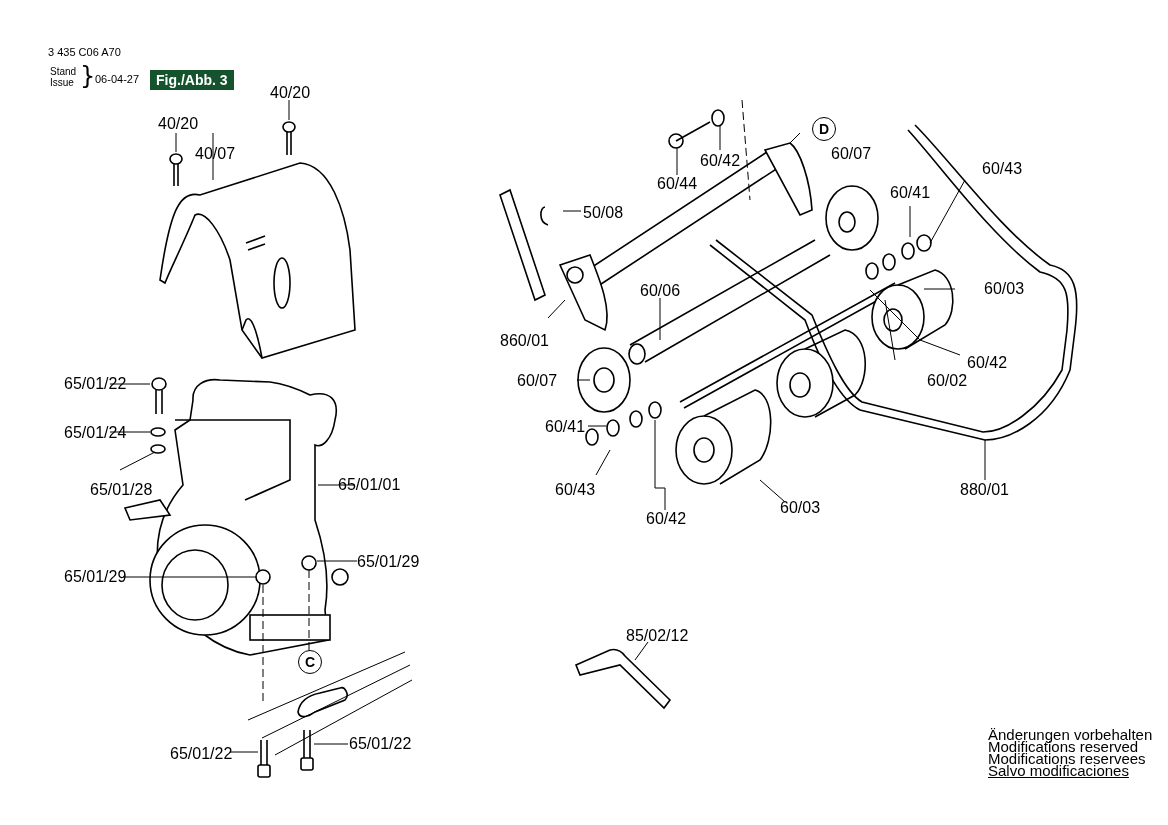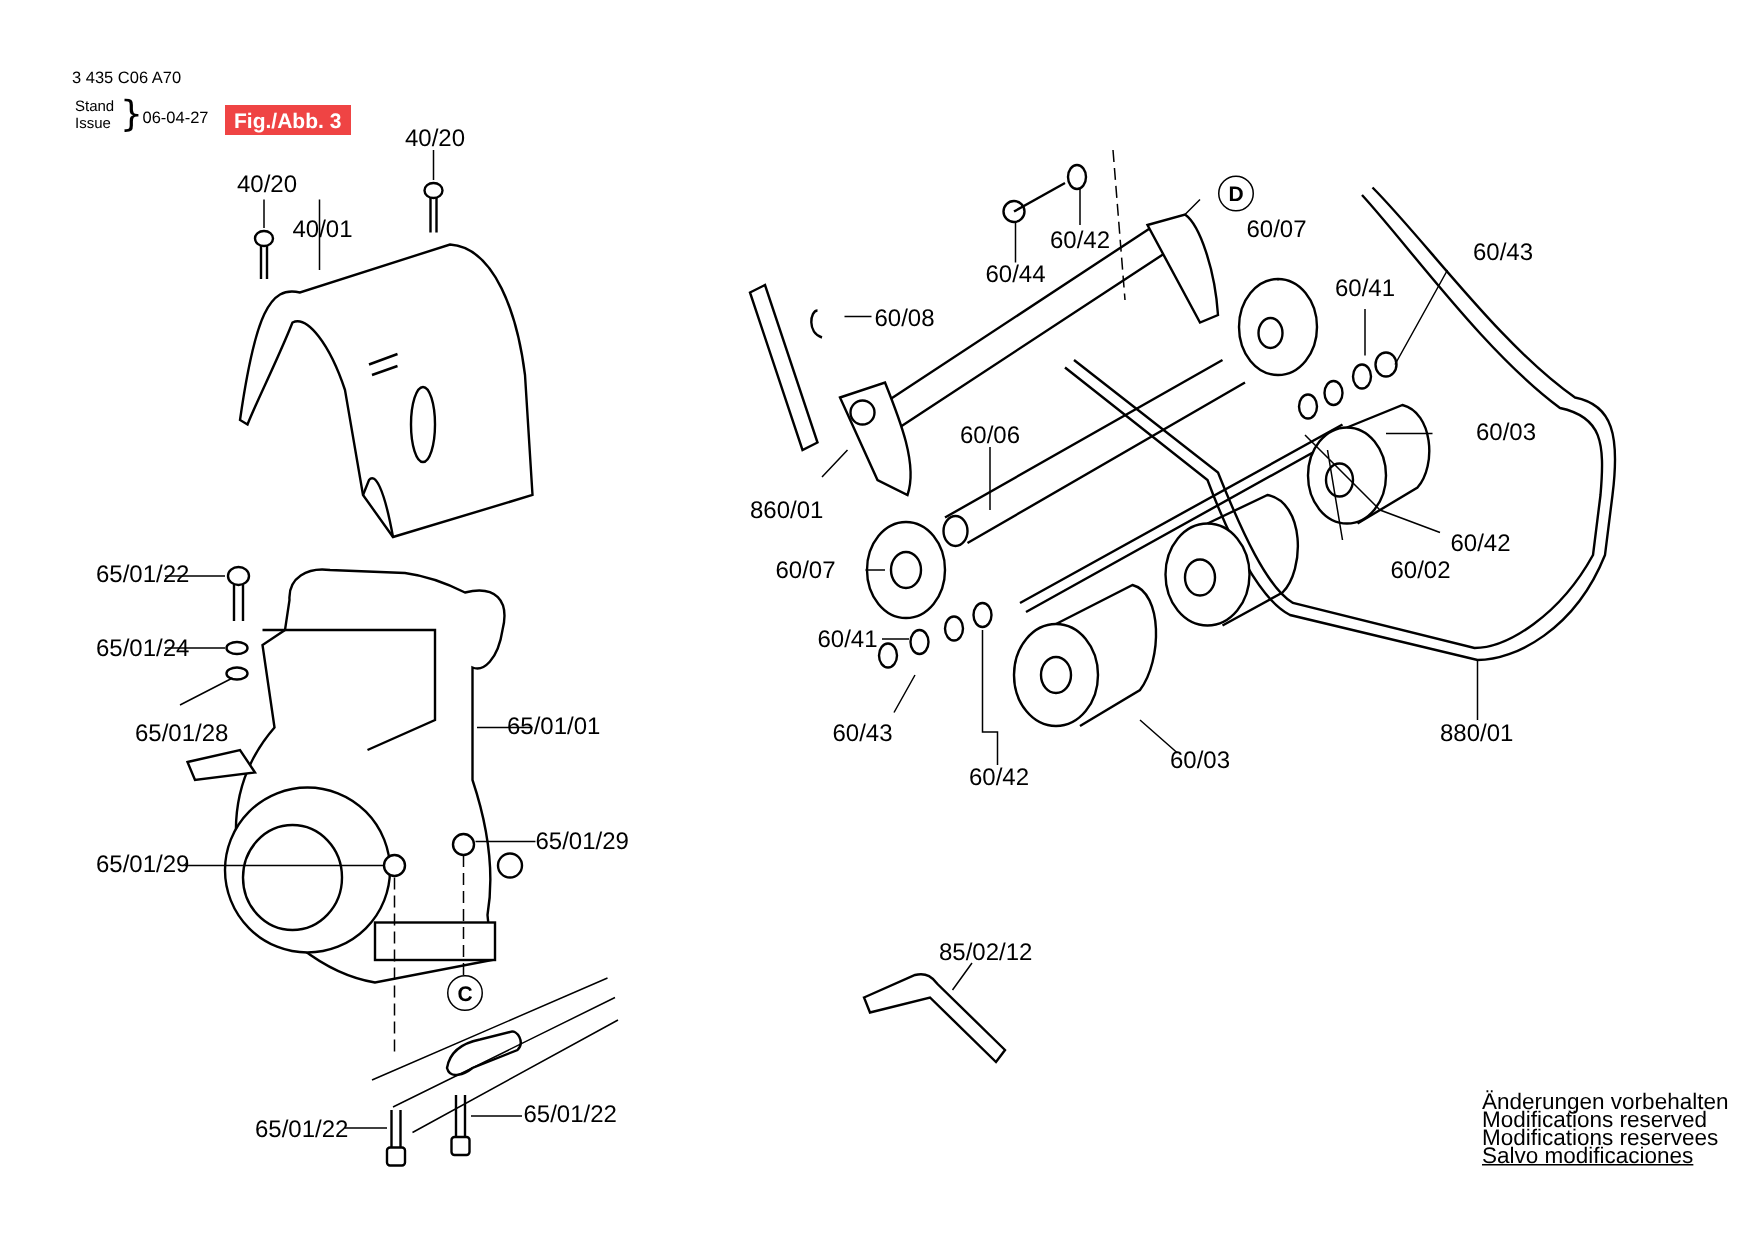--- a/index.html
+++ b/index.html
@@ -1,21 +1,21 @@
 <!DOCTYPE html>
 <html><head>
 <meta charset="utf-8">
 <style>
   html, body { margin:0; padding:0; background:#ffffff; }
   body { width:1168px; height:825px; position:relative; overflow:hidden;
          font-family:"Liberation Sans", sans-serif; color:#000; }
   .hdr { position:absolute; font-size:11px; line-height:11px; white-space:nowrap; }
   .stand { position:absolute; font-size:10px; line-height:10px; }
   .brace { position:absolute; font-size:24px; line-height:24px; font-family:"DejaVu Sans", sans-serif; }
-  .figbox { position:absolute; background:#ef4444; color:#fff; font-weight:bold;
+  .figbox { position:absolute; background:#14532d; color:#fff; font-weight:bold;
             font-size:14px; line-height:20px; padding:0 6px; }
   .lbl { position:absolute; font-weight:normal; font-size:16px; line-height:12px; white-space:nowrap; }
   .note { position:absolute; font-size:15px; line-height:12px; white-space:nowrap; }
   svg.draw { position:absolute; left:0; top:0; }
   svg.draw * { fill:none; stroke:#000; stroke-width:1.6; }
   svg.draw .thin { stroke-width:1; }
   svg.draw .w { fill:#fff; }
   svg.draw .dash { stroke-dasharray:8 4; stroke-width:1; }
   .circ { position:absolute; width:22px; height:22px; border:1.5px solid #000; border-radius:50%;
           font-weight:bold; font-size:14px; line-height:22px; text-align:center; background:#fff; }
@@ -144,37 +144,37 @@
     <path class="thin" d="M655,420 L655,488 L665,488 L665,510"></path>
     <path class="thin" d="M760,480 L785,502 M985,440 L985,480 M648,642 L635,660"></path>
   </g>
 </svg>
 
 <div class="circ" style="left:812px;top:117px;">D</div>
 <div class="circ" style="left:298px;top:650px;">C</div>
 
 <div class="lbl" style="left:158px;top:118px;">40/20</div>
 <div class="lbl" style="left:270px;top:87px;">40/20</div>
-<div class="lbl" style="left:195px;top:148px;">40/01</div>
+<div class="lbl" style="left:195px;top:148px;">40/07</div>
 
 <div class="lbl" style="left:64px;top:378px;">65/01/22</div>
 <div class="lbl" style="left:64px;top:427px;">65/01/24</div>
 <div class="lbl" style="left:90px;top:484px;">65/01/28</div>
 <div class="lbl" style="left:338px;top:479px;">65/01/01</div>
 <div class="lbl" style="left:64px;top:571px;">65/01/29</div>
 <div class="lbl" style="left:357px;top:556px;">65/01/29</div>
 <div class="lbl" style="left:170px;top:748px;">65/01/22</div>
 <div class="lbl" style="left:349px;top:738px;">65/01/22</div>
 
 <div class="lbl" style="left:657px;top:178px;">60/44</div>
 <div class="lbl" style="left:700px;top:155px;">60/42</div>
 <div class="lbl" style="left:831px;top:148px;">60/07</div>
 <div class="lbl" style="left:890px;top:187px;">60/41</div>
 <div class="lbl" style="left:982px;top:163px;">60/43</div>
-<div class="lbl" style="left:583px;top:207px;">60/08</div>
+<div class="lbl" style="left:583px;top:207px;">50/08</div>
 <div class="lbl" style="left:500px;top:335px;">860/01</div>
 <div class="lbl" style="left:640px;top:285px;">60/06</div>
 <div class="lbl" style="left:984px;top:283px;">60/03</div>
 <div class="lbl" style="left:967px;top:357px;">60/42</div>
 <div class="lbl" style="left:907px;top:375px;padding-left:20px;">60/02</div>
 <div class="lbl" style="left:517px;top:375px;">60/07</div>
 <div class="lbl" style="left:545px;top:421px;">60/41</div>
 <div class="lbl" style="left:555px;top:484px;">60/43</div>
 <div class="lbl" style="left:646px;top:513px;">60/42</div>
 <div class="lbl" style="left:780px;top:502px;">60/03</div>

